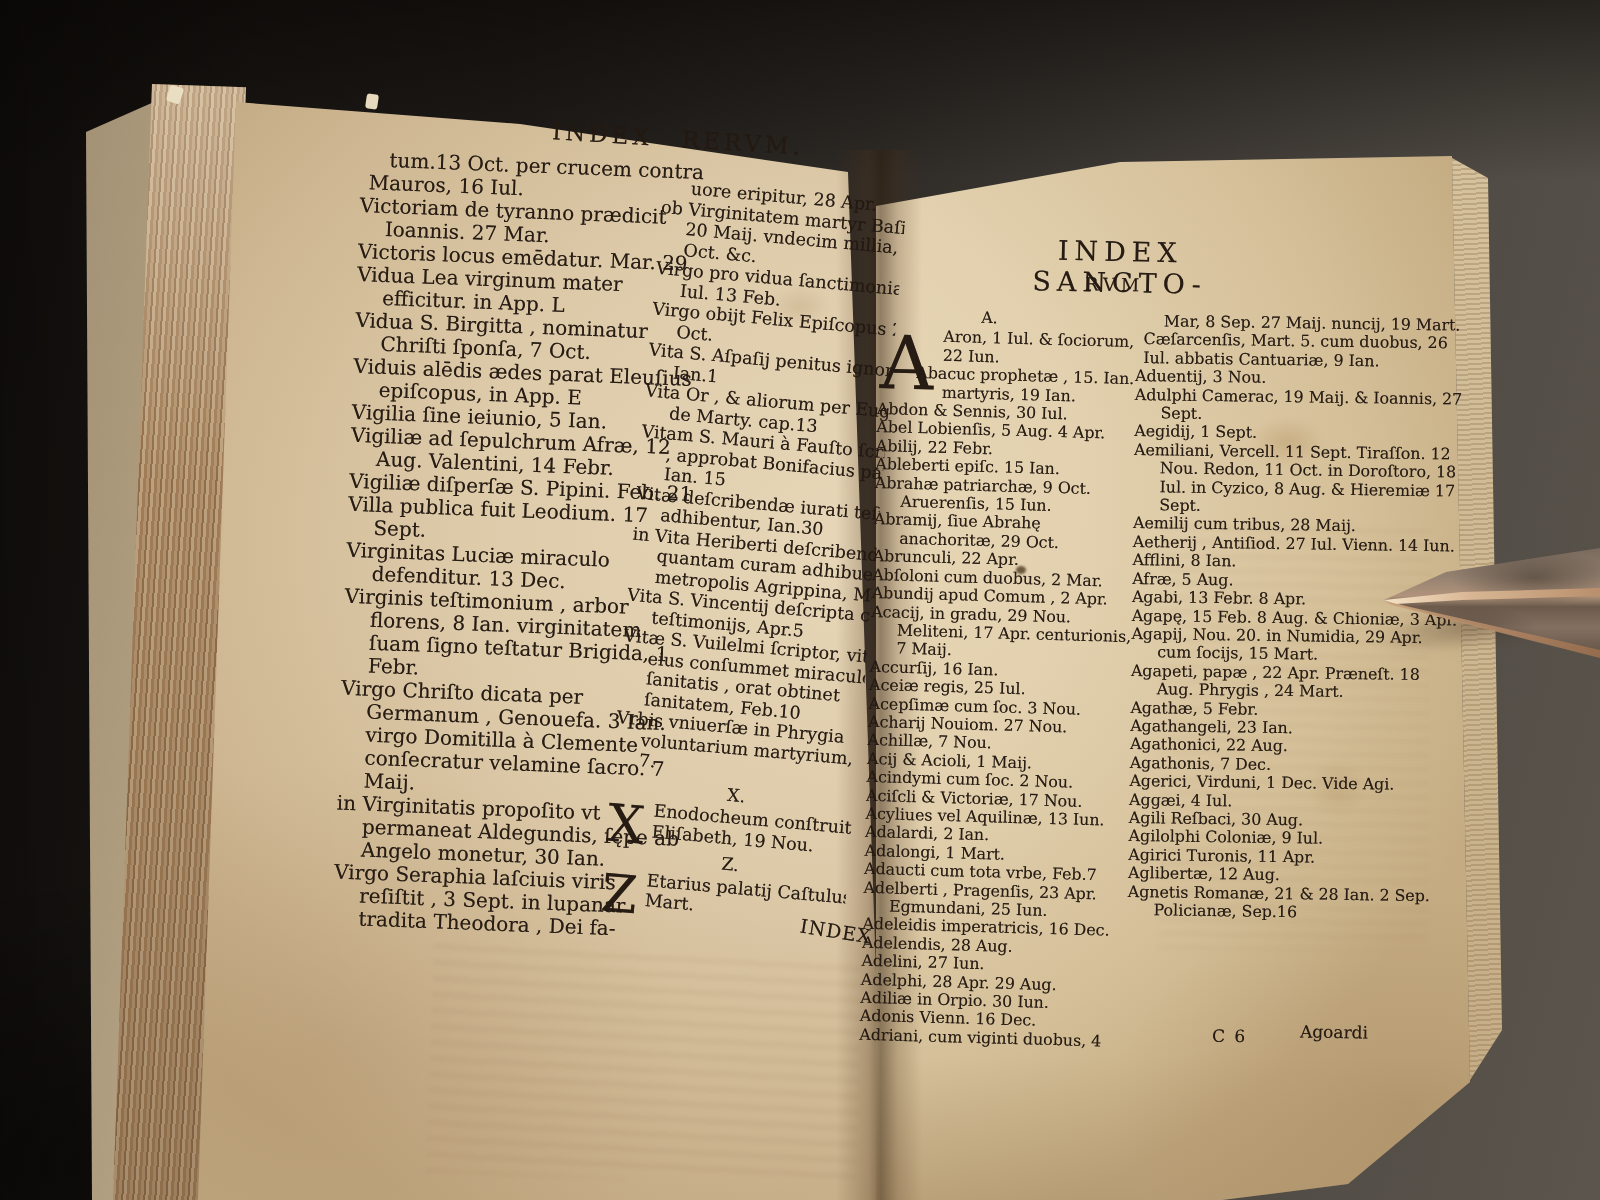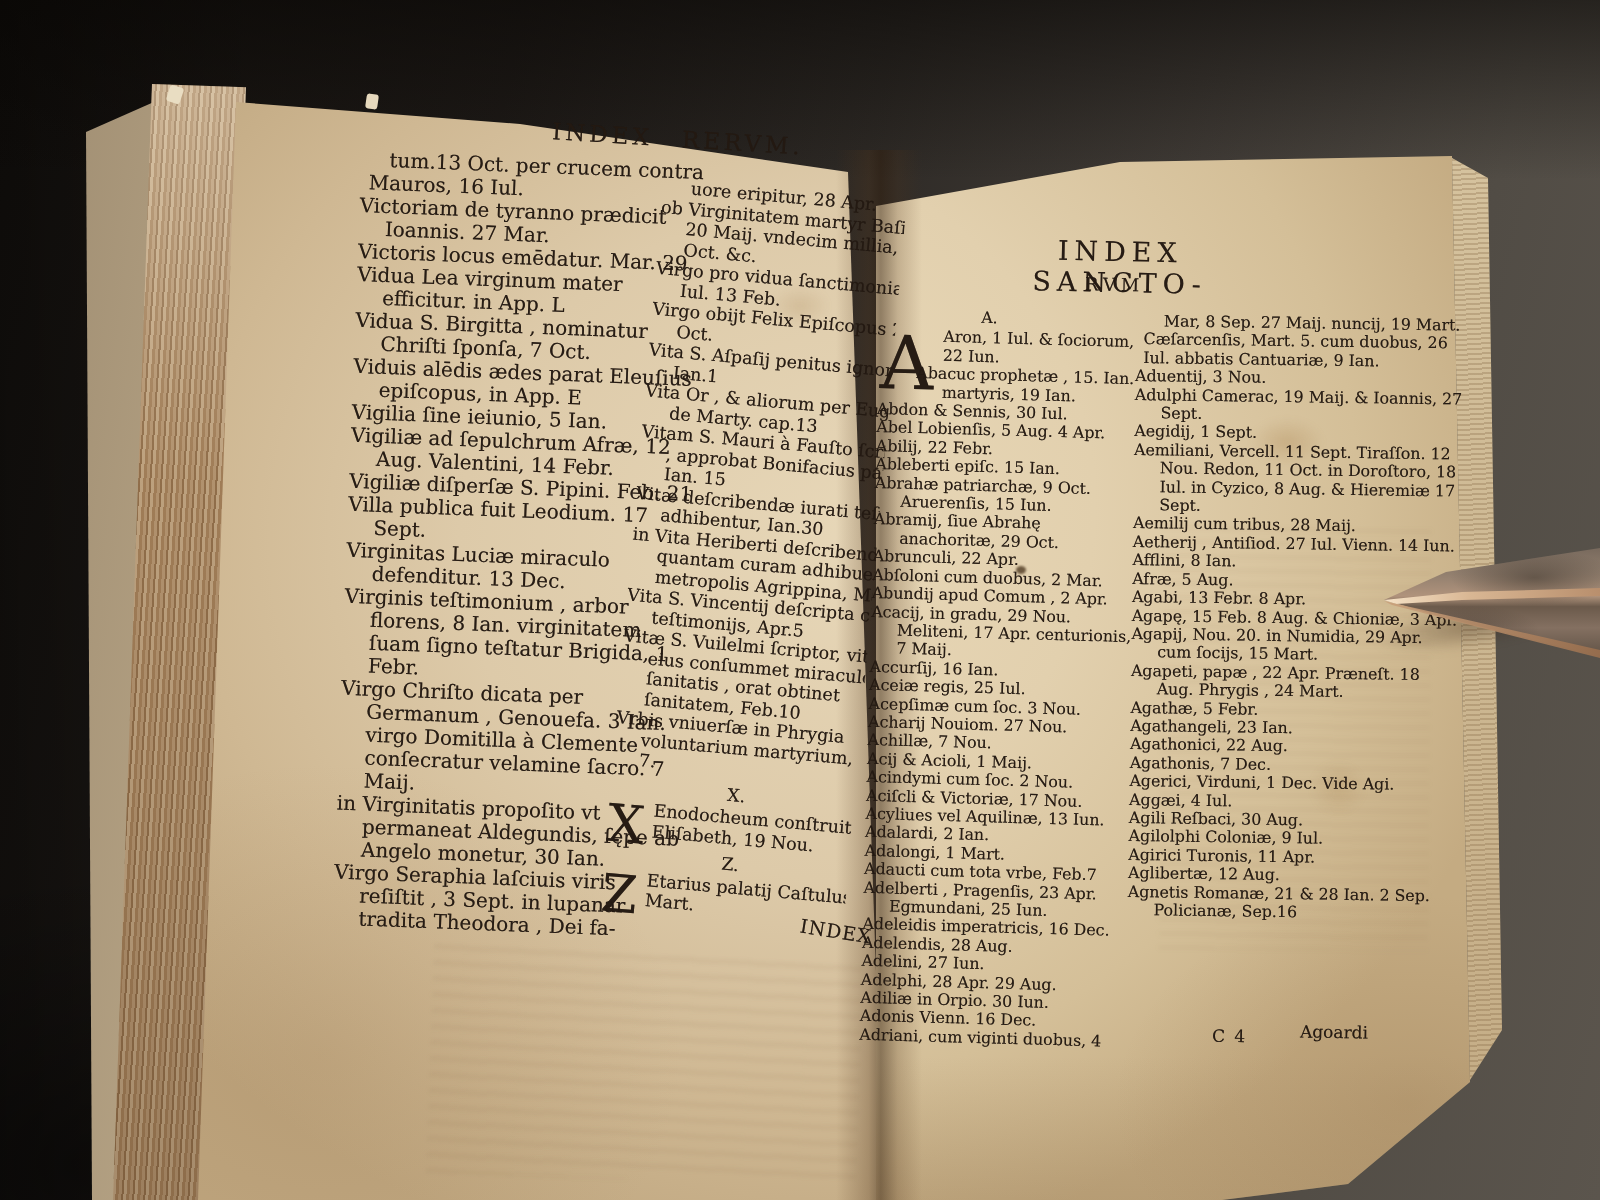--- a/index.html
+++ b/index.html
@@ -226,21 +226,21 @@
       <div class="entry">Agathonici, 22 Aug.</div>
       <div class="entry">Agathonis, 7 Dec.</div>
       <div class="entry">Agerici, Virduni, 1 Dec. Vide Agi.</div>
       <div class="entry">Aggæi, 4 Iul.</div>
       <div class="entry">Agili Reſbaci, 30 Aug.</div>
       <div class="entry">Agilolphi Coloniæ, 9 Iul.</div>
       <div class="entry">Agirici Turonis, 11 Apr.</div>
       <div class="entry">Aglibertæ, 12 Aug.</div>
       <div class="entry">Agnetis Romanæ, 21 &amp; 28 Ian. 2 Sep. Policianæ, Sep.16</div>
     </div>
-  <div class="print rp-sig">C 4</div>
+  <div class="print rp-sig">C 6</div>
   <div class="print rp-catch">Agoardi</div>
 
   <div class="knife-shadow"></div>
   <div class="knife">
     <div class="knife-blade"></div>
     <div class="knife-ridge"></div>
     <div class="knife-lower"></div>
   </div>
 </div>
 

